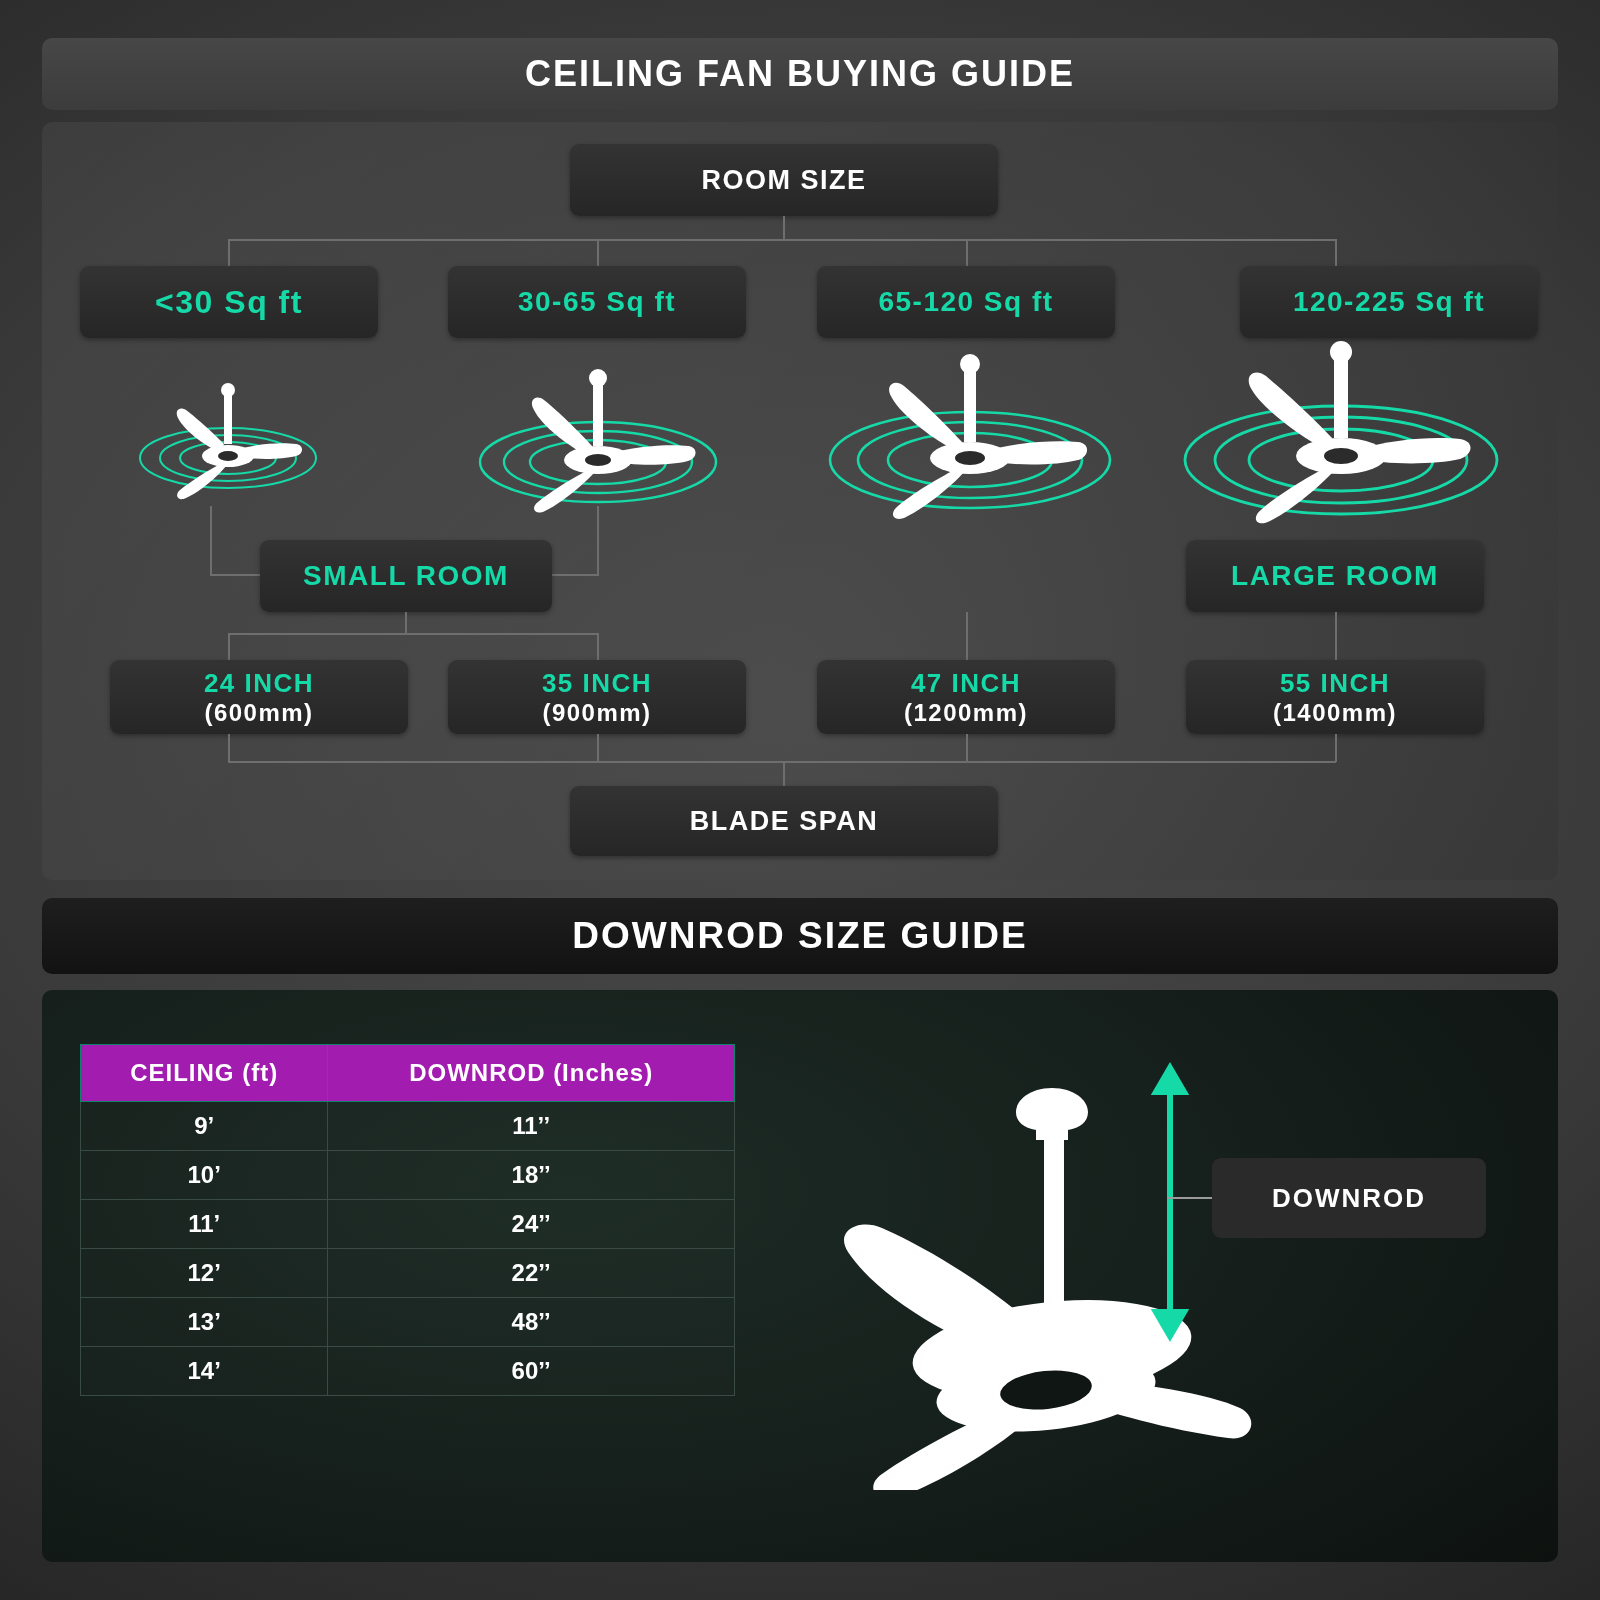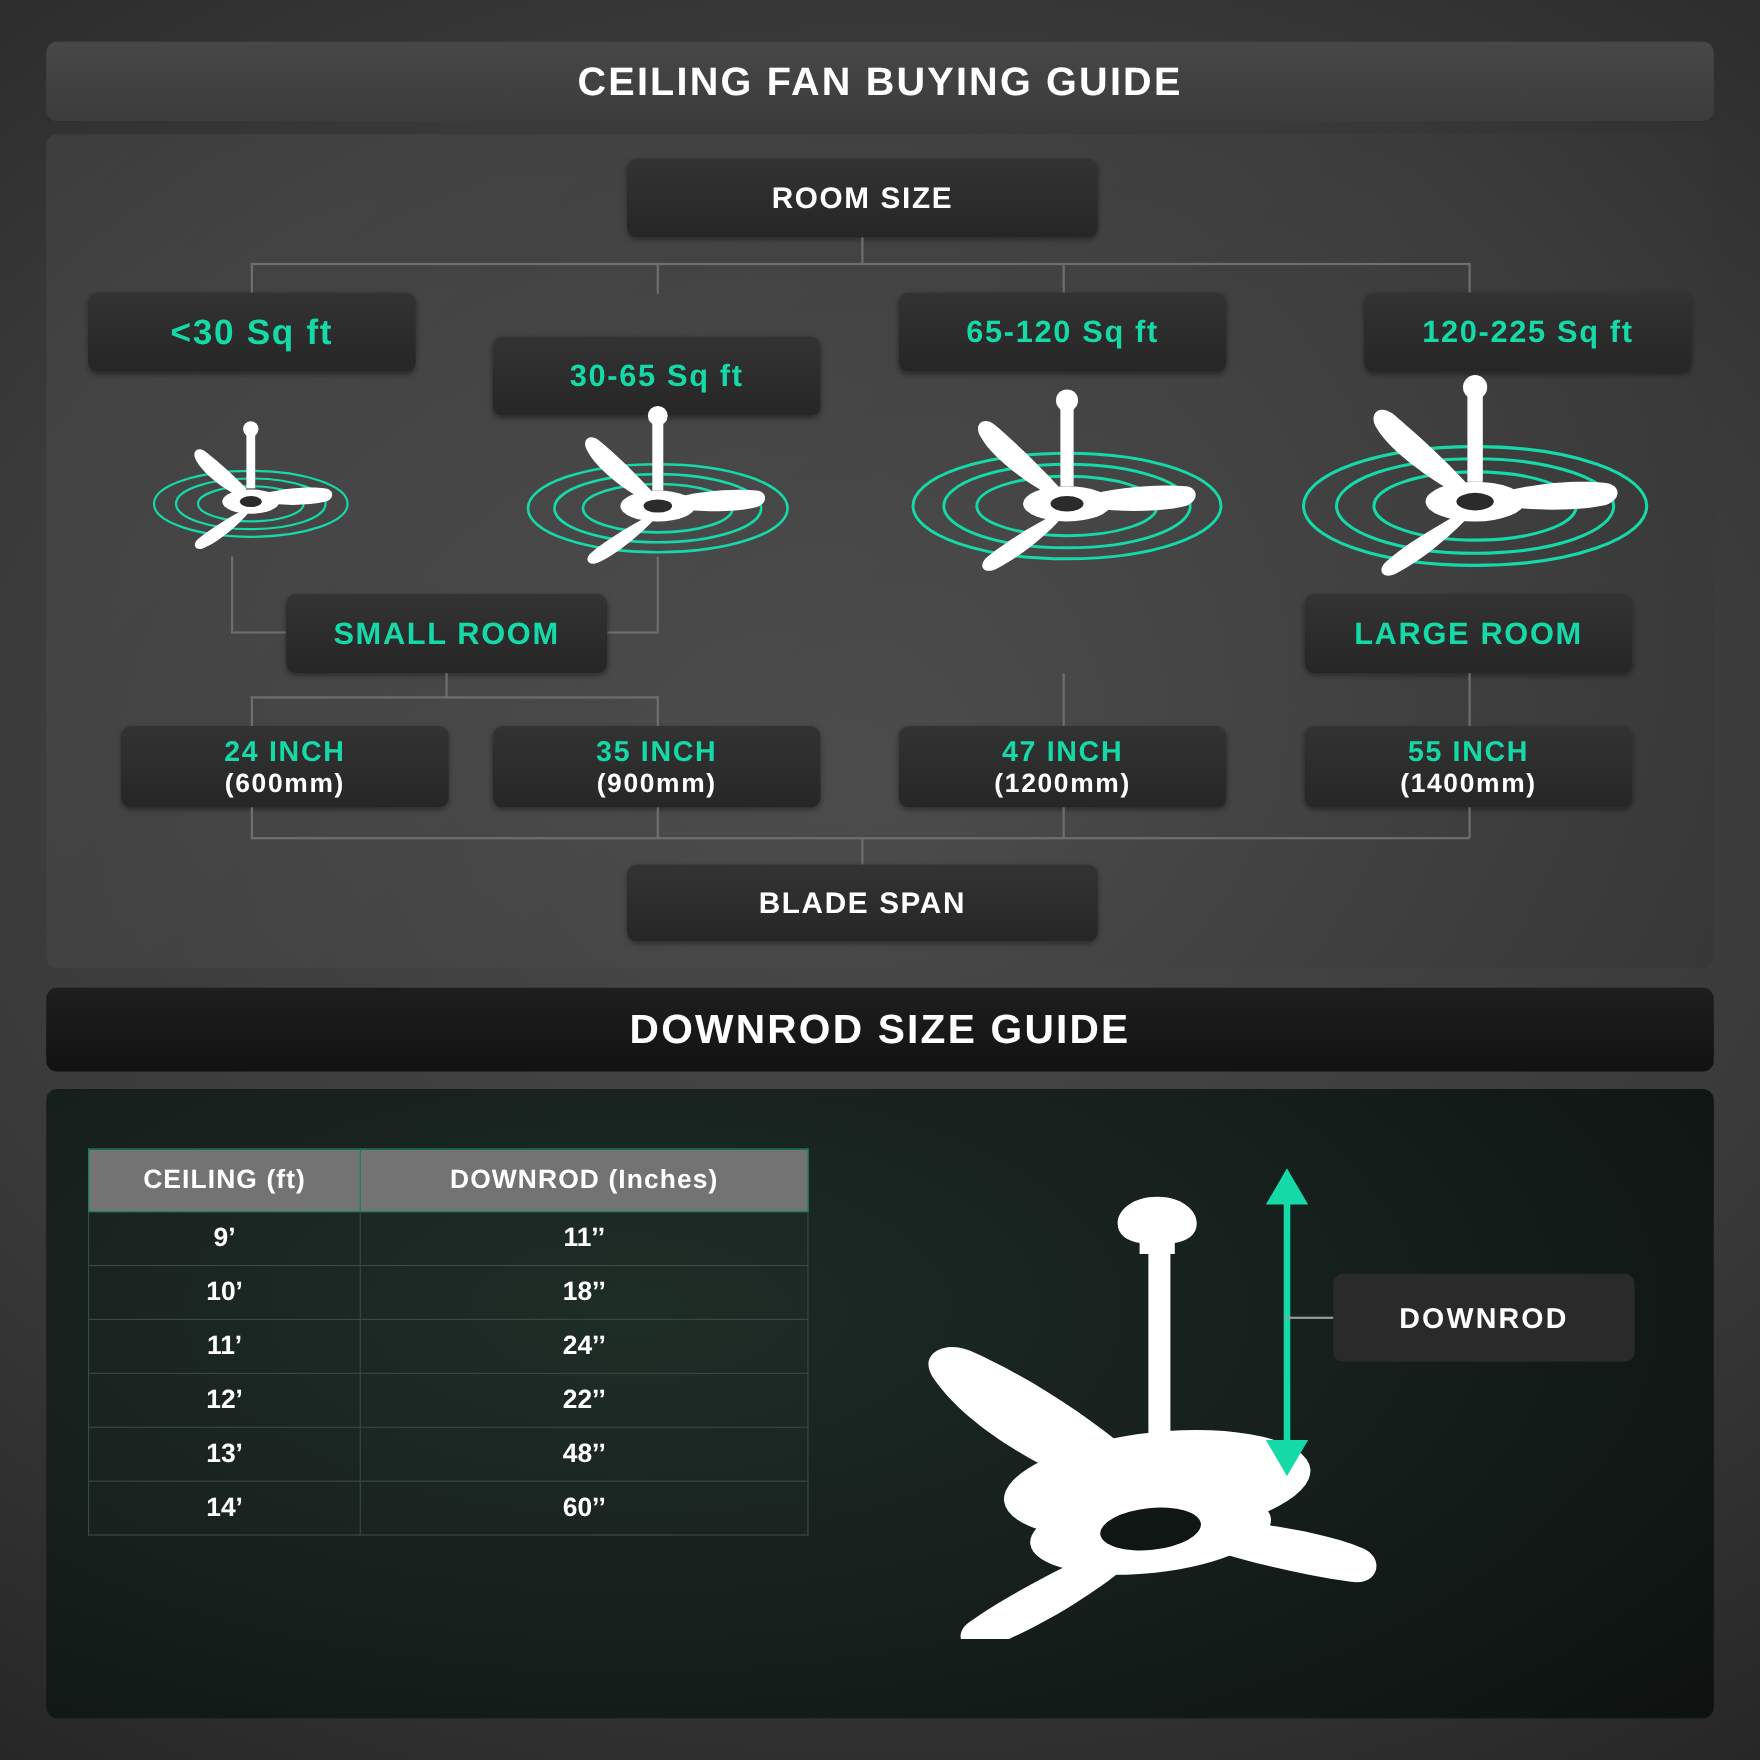--- a/index.html
+++ b/index.html
@@ -71,21 +71,21 @@
 
   
   .fan { position: absolute; }
 
   
   #table-wrap {
     position: absolute; left: 80px; top: 1044px; width: 655px;
   }
   table { border-collapse: collapse; width: 100%; }
   thead th {
-    background: #737373;
+    background: #a21caf;
     color: #ffffff;
     font-size: 24px;
     font-weight: bold;
     letter-spacing: 1px;
     padding: 14px 0;
     border: 1px solid #0d8468;
   }
   tbody td {
     color: #ffffff;
     font-size: 24px;
@@ -122,21 +122,21 @@
   <div class="line v" style="left:783px; top:216px; height:24px;"></div>
   <div class="line h" style="left:228px; top:239px; width:1108px;"></div>
   <div class="line v" style="left:228px; top:239px; height:28px;"></div>
   <div class="line v" style="left:597px; top:239px; height:28px;"></div>
   <div class="line v" style="left:966px; top:239px; height:28px;"></div>
   <div class="line v" style="left:1335px; top:239px; height:28px;"></div>
 
   <div class="box dark" style="left:80px; top:266px; width:298px; height:72px;">
     <span class="t1 teal" style="font-size:32px;">&lt;30 Sq ft</span>
   </div>
-  <div class="box dark" style="left:448px; top:266px; width:298px; height:72px;margin-top:40px;">
+  <div class="box dark" style="left:448px; top:266px; width:298px; height:72px;">
     <span class="t1 teal" style="font-size:28px;">30-65 Sq ft</span>
   </div>
   <div class="box dark" style="left:817px; top:266px; width:298px; height:72px;">
     <span class="t1 teal" style="font-size:28px;">65-120 Sq ft</span>
   </div>
   <div class="box dark" style="left:1240px; top:266px; width:298px; height:72px;">
     <span class="t1 teal" style="font-size:28px;">120-225 Sq ft</span>
   </div>
 
   <div class="fan" style="left:128px; top:366px; width:200px; height:140px;">

